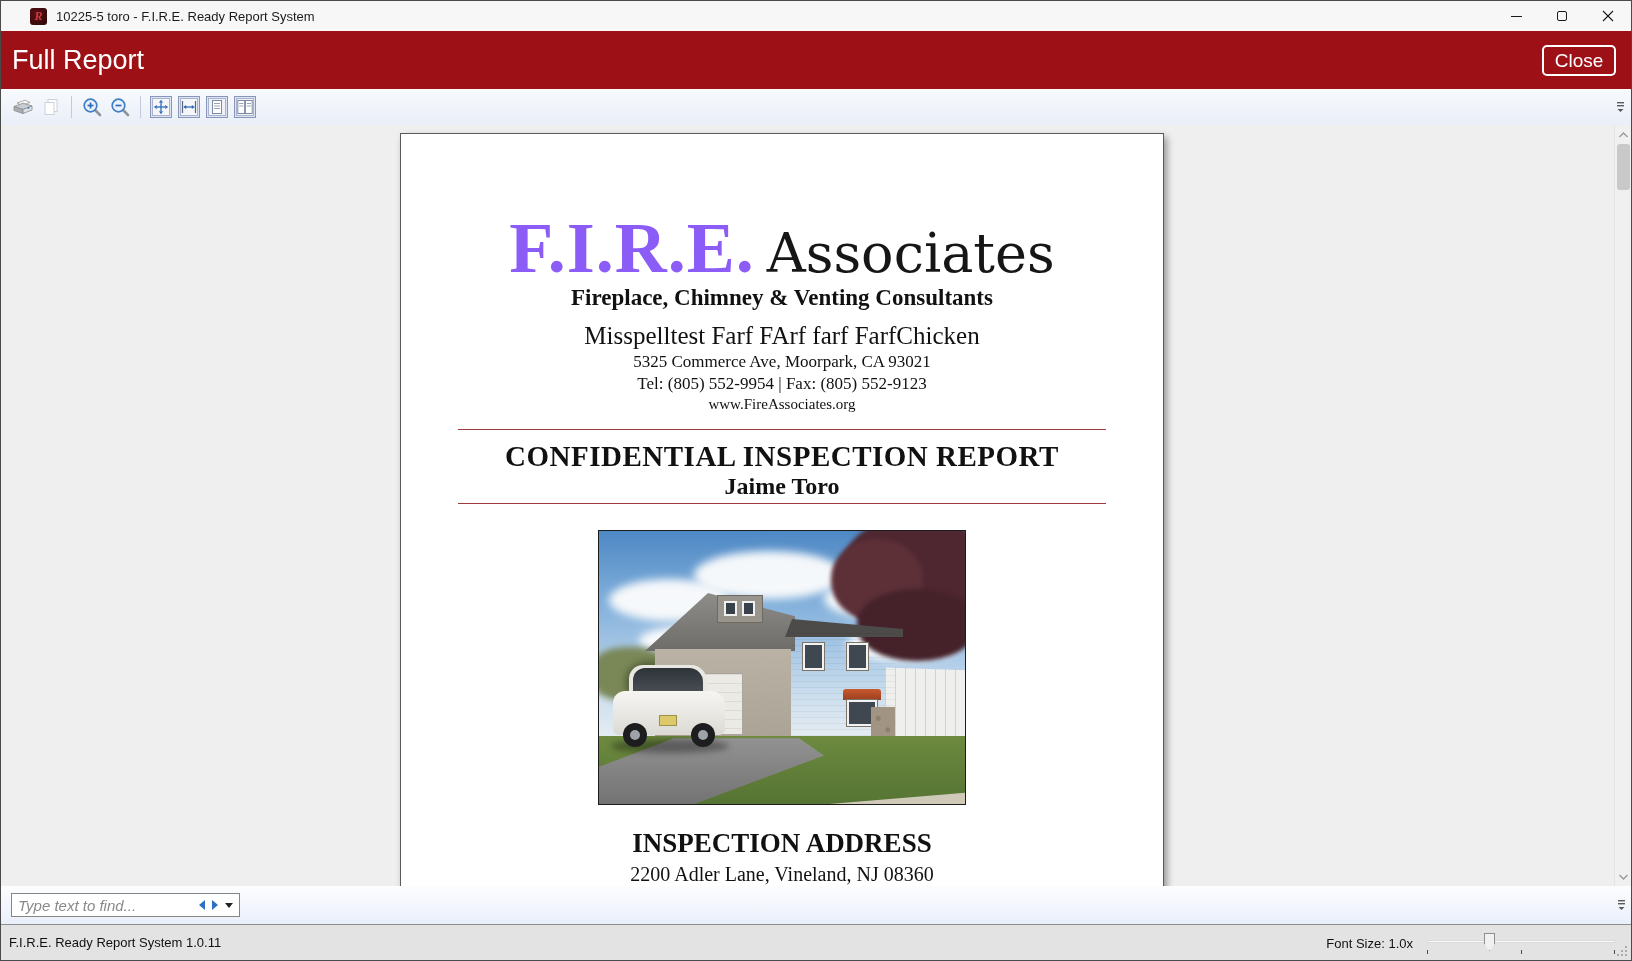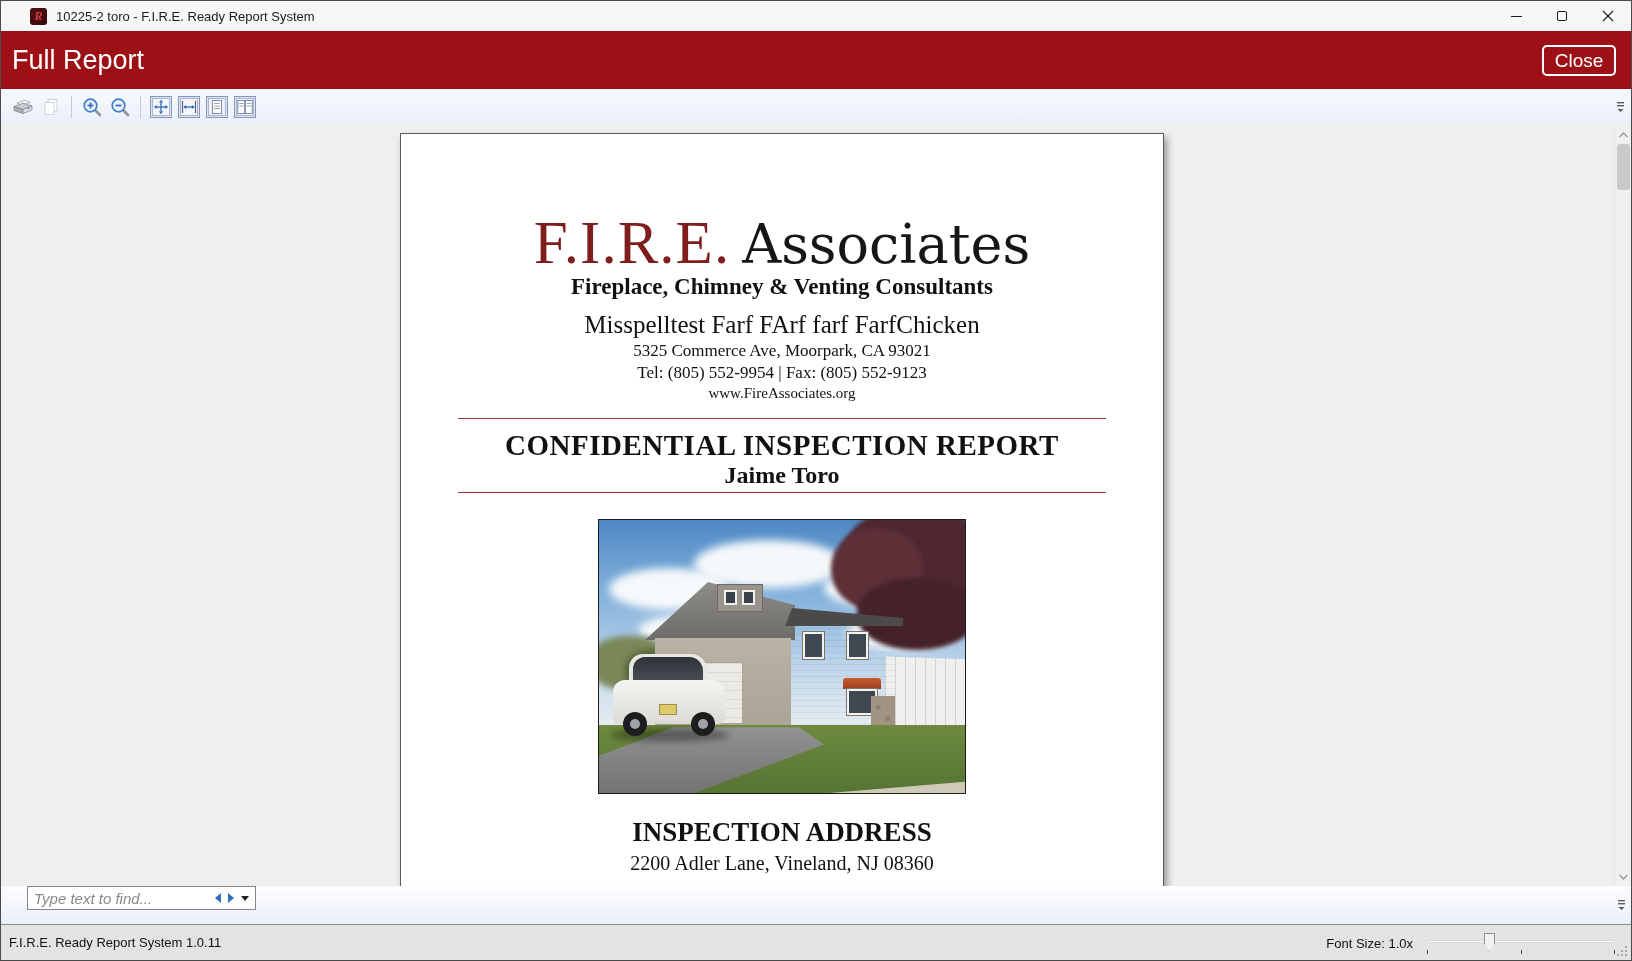--- a/index.html
+++ b/index.html
@@ -31,21 +31,21 @@
   .tbtn { width:28px; height:28px; display:flex; align-items:center; justify-content:center; border-radius:3px; }
   .tsep { width:1px; height:22px; background:#c2cadb; margin:0 6px; }
   .tb-overflow { position:absolute; right:5px; top:11px; width:12px; height:14px; display:flex; align-items:center; justify-content:center; }
 
   
   .docarea { flex:1 1 auto; background:#efeff0; position:relative; overflow:hidden; }
   .page { position:absolute; left:399px; top:8px; width:764px; height:980px; background:#fff;
     border:1px solid #5a5a5a; box-shadow:3px 4px 7px rgba(0,0,0,0.38);
     font-family:"Liberation Serif", serif; color:#111; text-align:center; }
   .logo-line { margin-top:78px; line-height:1; white-space:nowrap; }
-  .logo-fire { font-size:61px; font-weight:400; color:#7f1d1d; letter-spacing:1px; font-family:"Liberation Serif",serif; }
+  .logo-fire { font-size:72px; font-weight:700; color:#8b5cf6; letter-spacing:1px; font-family:"Liberation Serif",serif; }
   .logo-assoc { font-size:54px; font-weight:400; color:#161616; font-family:"DejaVu Serif",serif; margin-left:12px; }
   .tagline { font-size:23px; font-weight:700; margin-top:1px; }
   .company { font-size:25px; margin-top:11px; }
   .addr, .tel { font-size:17px; margin-top:2px; }
   .www { font-size:15px; margin-top:2px; }
   .rule { width:648px; border-top:1px solid #9e3a40; margin:16px auto 0; }
   .conf { font-size:29px; font-weight:700; margin-top:10px; letter-spacing:0.5px; }
   .prepared { font-size:17px; margin-top:2px; }
   .client { font-size:24px; font-weight:700; }
   .rule2 { margin-top:3px; }
@@ -103,21 +103,21 @@
   .wf { left:12px; } .wr { left:80px; }
   .suv-plate { left:48px; top:56px; width:18px; height:11px; background:#ddc967; border:1px solid #9d9148; }
 
   
   .vscroll { position:absolute; top:0; right:0; bottom:0; width:17px; background:#f1f0f0; border-left:1px solid #e4e4e4; }
   .sb-btn { position:absolute; left:0; width:17px; height:17px; display:flex; align-items:center; justify-content:center; }
   .sb-up { top:1px; } .sb-down { bottom:1px; }
   .sb-thumb { position:absolute; left:2px; top:19px; width:13px; height:46px; background:#c9c9c9; border-radius:3px; }
 
   
-  .findbar { height:38px; flex:0 0 auto; background:linear-gradient(#fdfdfe,#e9effb); position:relative; display:flex; padding-left:26px; }
+  .findbar { height:38px; flex:0 0 auto; background:linear-gradient(#fdfdfe,#e9effb); position:relative; display:flex; align-items:center; padding-left:10px; }
   .findbox { width:229px; height:24px; background:#fff; border:1px solid #868686; display:flex; align-items:center; position:relative; }
   .findbox input { flex:1 1 auto; min-width:0; border:none; outline:none; background:transparent; height:100%;
     font:italic 15px "Liberation Sans",sans-serif; color:#222; padding-left:6px; }
   .findbox input::placeholder { color:#8a8a8a; font-style:italic; }
   .find-prev { width:0; height:0; border-top:5px solid transparent; border-bottom:5px solid transparent; border-right:6px solid #2d6fc0; margin-right:7px; cursor:pointer; }
   .find-next { width:0; height:0; border-top:5px solid transparent; border-bottom:5px solid transparent; border-left:6px solid #2d6fc0; margin-right:7px; cursor:pointer; }
   .find-drop { width:0; height:0; border-left:4px solid transparent; border-right:4px solid transparent; border-top:5px solid #222; margin-right:6px; cursor:pointer; }
   .fb-overflow { position:absolute; right:5px; top:12px; }
 
   
@@ -136,21 +136,21 @@
 </style>
 </head>
 <body>
 
 <div class="window">
 
   <div class="titlebar">
     <div class="app-icon">
         <span>R</span>
       </div>
-    <div class="title-text">10225-2 toro - F.I.R.E. Ready Report System</div>
+    <div class="title-text">10225-5 toro - F.I.R.E. Ready Report System</div>
     <div class="win-controls">
       <div class="wc">
           <span class="g-min"></span>
         </div>
       <div class="wc">
           <span class="g-max"></span>
         </div>
       <div class="wc">
         <svg width="12" height="12" viewBox="0 0 12 12">
           <line x1="1" y1="1" x2="11" y2="11" stroke="#1a1a1a" stroke-width="1.1"></line>

